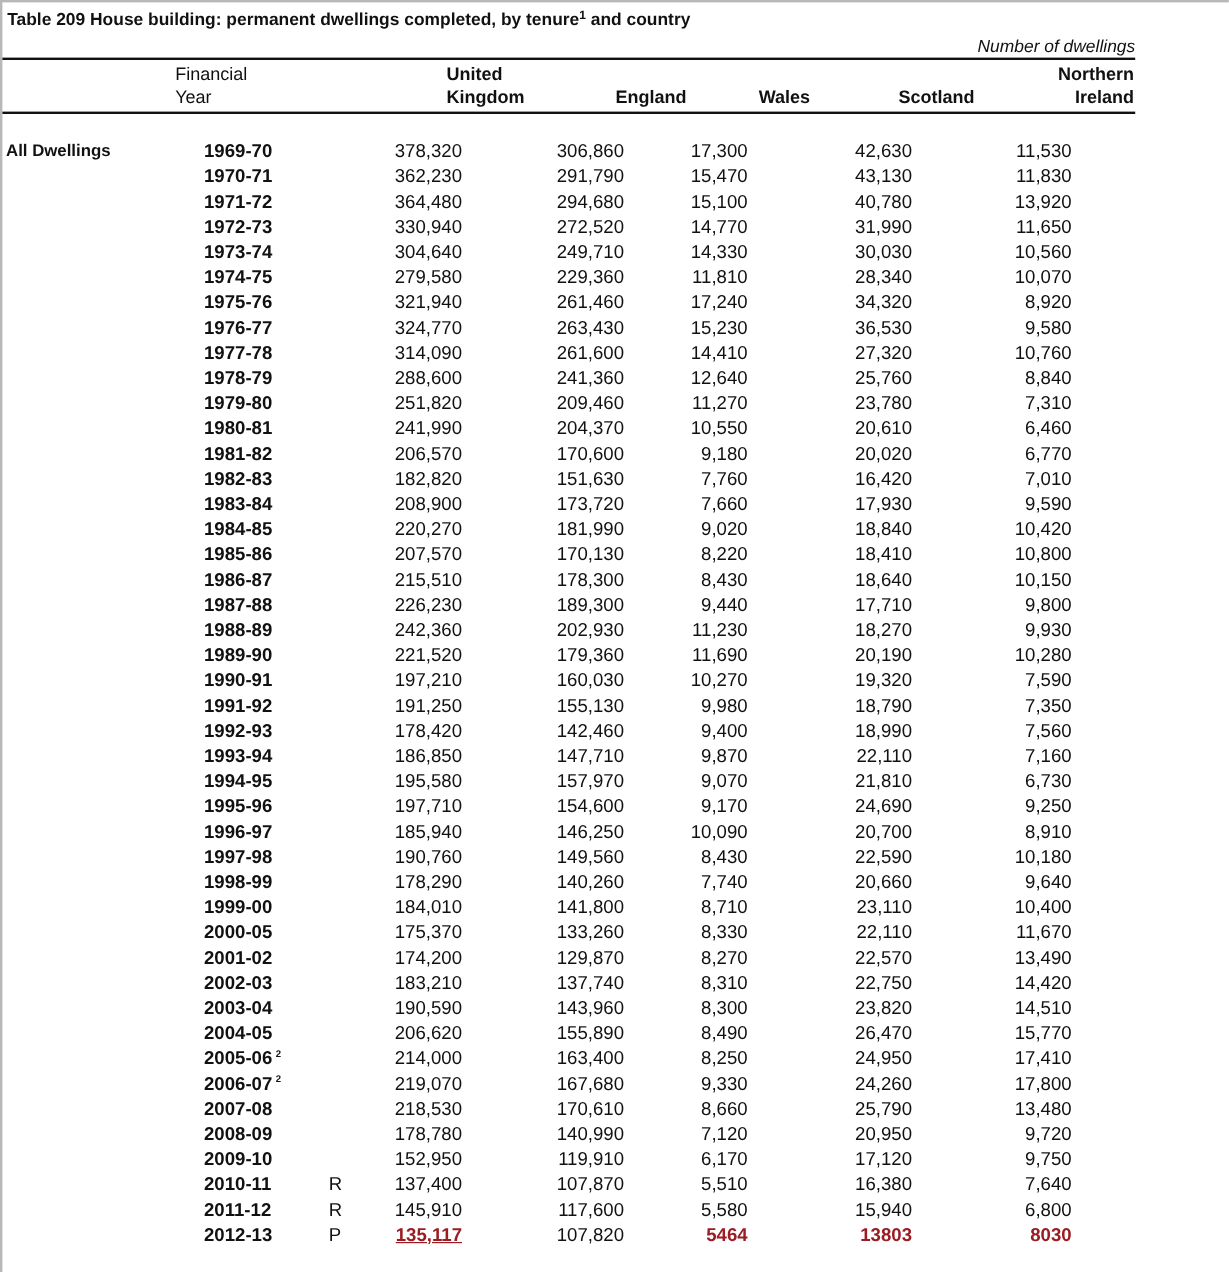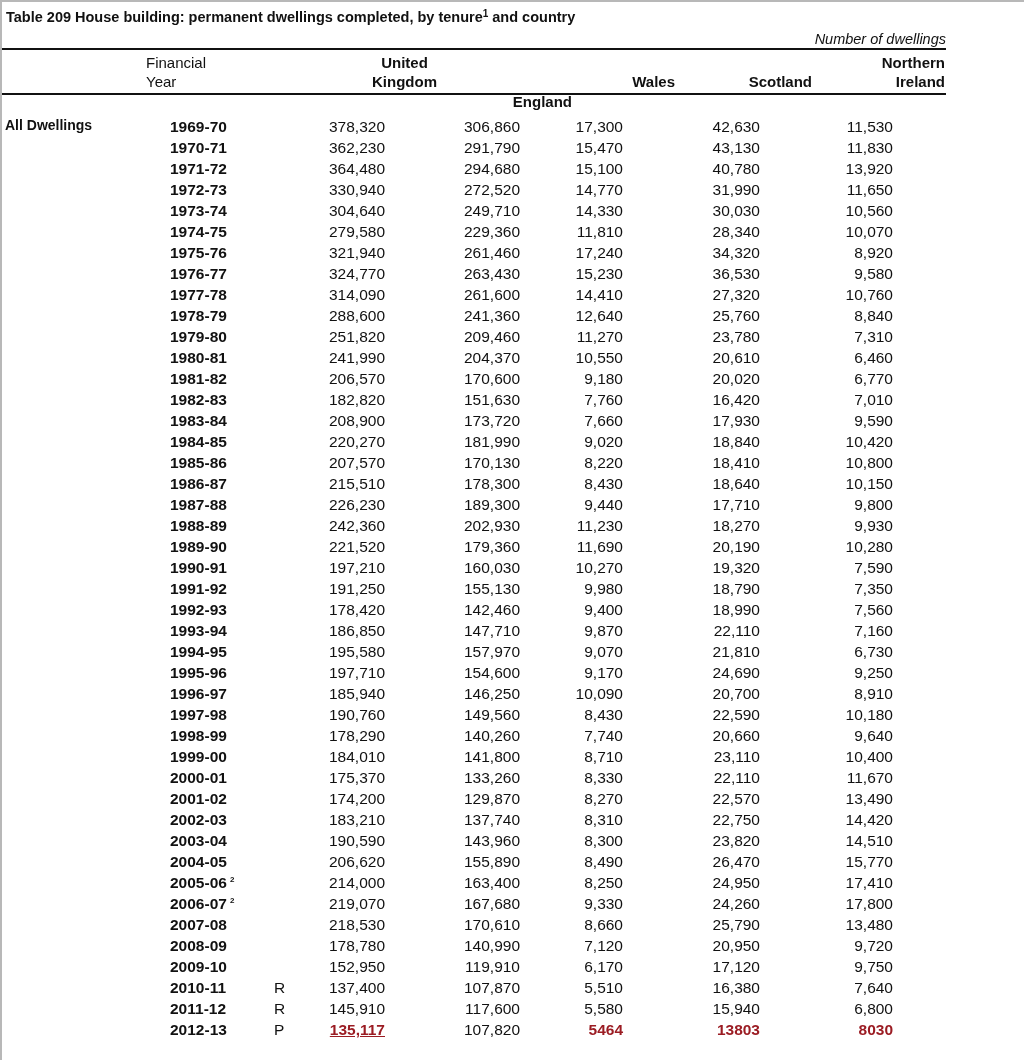--- a/index.html
+++ b/index.html
@@ -15,22 +15,22 @@
     .title sup { font-size: 10px; vertical-align: 5px; line-height: 0; }
     .units {
       position: absolute; right: 78px; top: 31px; font-size: 14.5px; font-style: italic; white-space: nowrap;
     }
     .hline { position: absolute; left: 2px; width: 944px; height: 2px; background: #111; }
     .hline.l1 { top: 48px; }
     .hline.l2 { top: 93px; }
     .hdr { position: absolute; font-size: 15px; line-height: 19px; white-space: nowrap; }
     .hdr.bold { font-weight: bold; }
     .hdr.fy { left: 146px; top: 53px; text-align: left; }
-    .hdr.uk { right: 587px; top: 53px; text-align: center; }
-    .hdr.en { right: 452px; top: 72px; text-align: right; margin-top: 20px; }
+    .hdr.uk { right: 587px; top: 53px; text-align: left; }
+    .hdr.en { right: 452px; top: 72px; text-align: right; }
     .hdr.wa { right: 349px; top: 72px; text-align: right; }
     .hdr.sc { right: 212px; top: 72px; text-align: right; }
     .hdr.ni { right: 79px; top: 53px; text-align: right; }
 
     .section-label {
       position: absolute; left: 5px; top: 117px; font-size: 14px; font-weight: bold; white-space: nowrap;
     }
     .rows { position: absolute; left: 0; top: 117px; width: 972px; }
     .row { position: relative; height: 21px; font-size: 15.5px; line-height: 19px; }
     .cell { position: absolute; top: 0; white-space: nowrap; }
@@ -319,21 +319,21 @@
     </div>
     <div class="row">
       <div class="cell c-year"><span>1999-00</span></div>
       <div class="cell c-uk">184,010</div>
       <div class="cell c-en">141,800</div>
       <div class="cell c-wa">8,710</div>
       <div class="cell c-sc">23,110</div>
       <div class="cell c-ni">10,400</div>
     </div>
     <div class="row">
-      <div class="cell c-year"><span>2000-01</span></div>
+      <div class="cell c-year"><span>2000-05</span></div>
       <div class="cell c-uk">175,370</div>
       <div class="cell c-en">133,260</div>
       <div class="cell c-wa">8,330</div>
       <div class="cell c-sc">22,110</div>
       <div class="cell c-ni">11,670</div>
     </div>
     <div class="row">
       <div class="cell c-year"><span>2001-02</span></div>
       <div class="cell c-uk">174,200</div>
       <div class="cell c-en">129,870</div>

